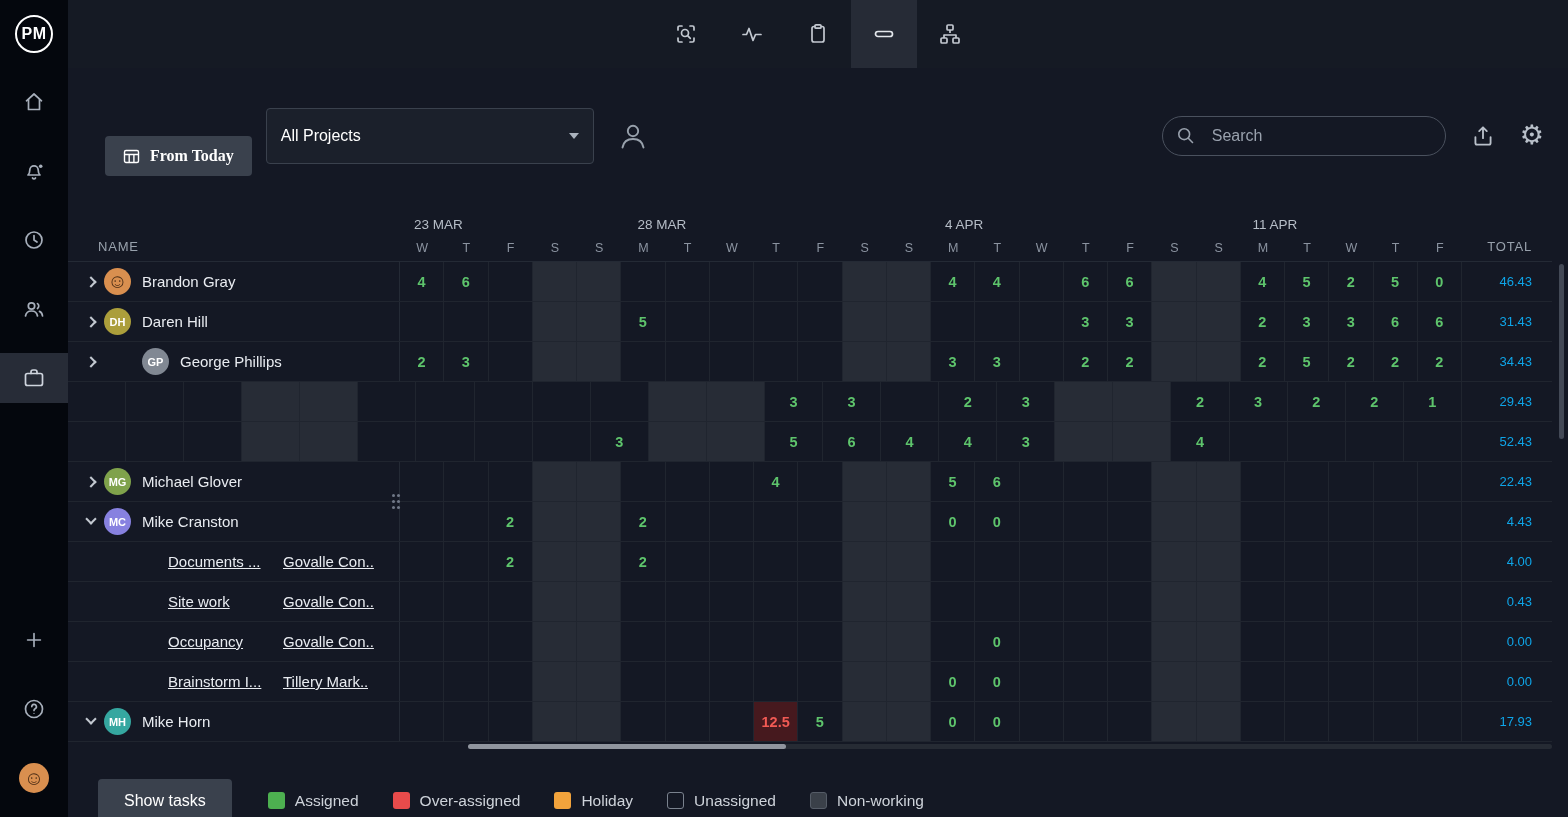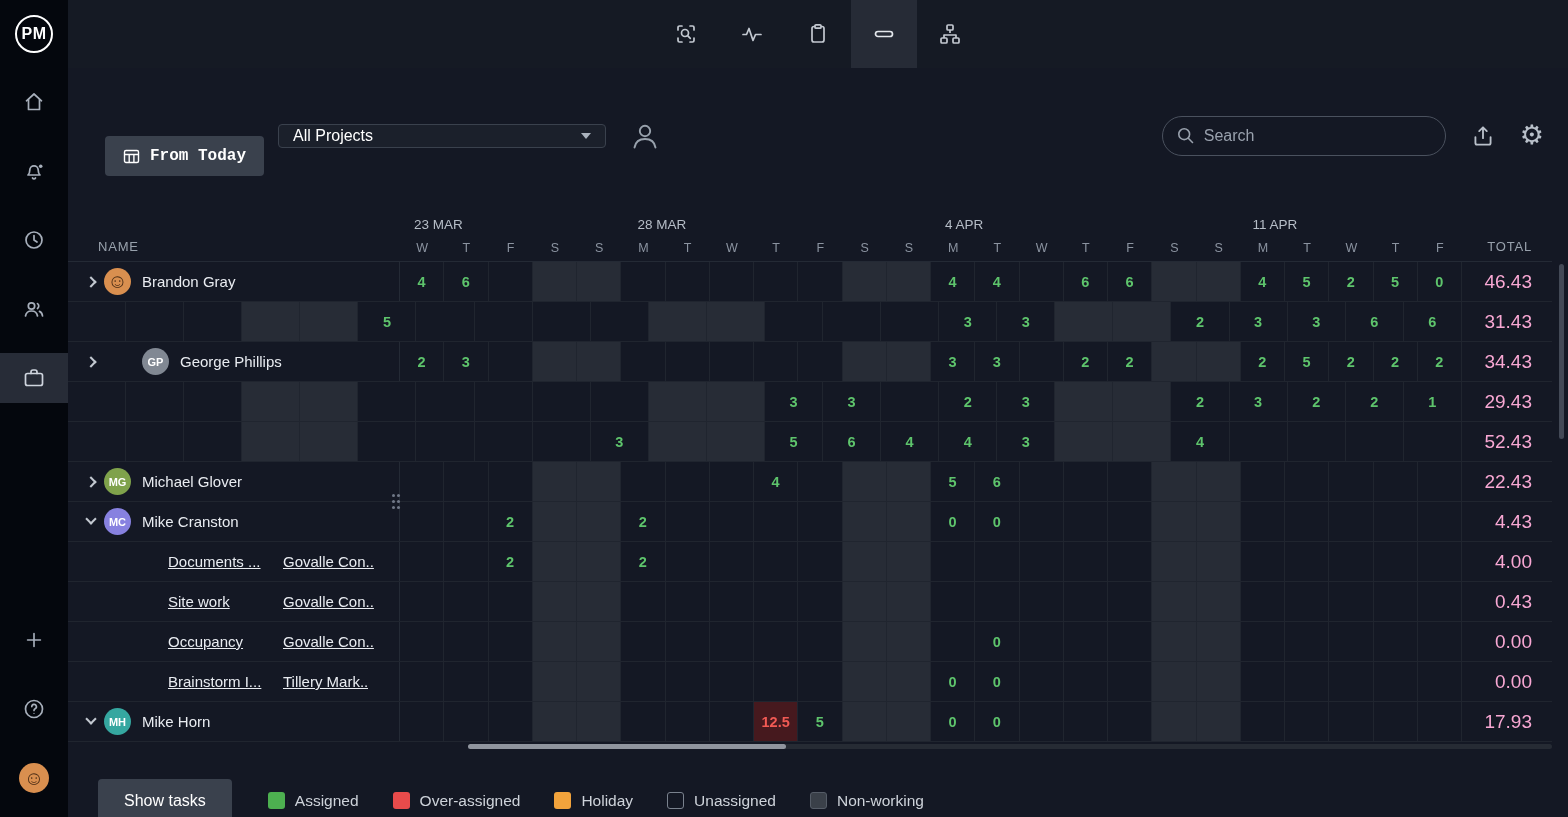--- a/index.html
+++ b/index.html
@@ -21,26 +21,26 @@
 
   
   .main { flex:1; display:flex; flex-direction:column; background:#141824; position:relative; }
   .topbar { height:68px; background:#151a24; display:flex; justify-content:center; flex-shrink:0; }
   .topnav { display:flex; }
   .nav-tab { width:66px; height:68px; display:flex; align-items:center; justify-content:center; cursor:pointer; }
   .nav-tab.active { background:#262b36; }
 
   
   .toolbar { display:flex; align-items:center; padding:27px 24px 0 37px; gap:14px; flex-shrink:0; }
-  .btn-gray { display:flex; align-items:center; gap:10px; background:#3a414d; color:#fff; font-size:16px; font-weight:600; height:40px; padding:0 18px; border-radius:4px; border:none; cursor:pointer; font-family:Liberation Mono, monospace;margin-top:41px; }
-  .dropdown { width:328px; height:24px; background:#1b202b; border:1px solid #3a414d; border-radius:4px; display:flex; align-items:center; justify-content:space-between; padding:0 14px; color:#fff; font-size:16px; cursor:pointer; }
+  .btn-gray { display:flex; align-items:center; gap:10px; background:#3a414d; color:#fff; font-size:16px; font-weight:600; height:40px; padding:0 18px; border-radius:4px; border:none; cursor:pointer; font-family:Liberation Serif, serif;margin-top:41px; }
+  .dropdown { width:328px; height:56px; background:#1b202b; border:1px solid #3a414d; border-radius:4px; display:flex; align-items:center; justify-content:space-between; padding:0 14px; color:#fff; font-size:16px; cursor:pointer; }
   .caret { width:0; height:0; border-left:5px solid transparent; border-right:5px solid transparent; border-top:6px solid #aab2bd; }
   .person-filter { margin-left:8px; display:flex; align-items:center; cursor:pointer; }
   .right-cluster { margin-left:auto; display:flex; align-items:center; gap:24px; }
-  .searchbox { width:284px; height:40px; border:1px solid #4a515e; border-radius:20px; display:flex; align-items:center; padding:0 13px; gap:8px; }
+  .searchbox { width:284px; height:40px; border:1px solid #4a515e; border-radius:20px; display:flex; align-items:center; padding:0 13px; gap:16px; }
   .searchbox input { flex:1; background:transparent; border:none; outline:none; color:#e8ebf0; font-size:16px; font-family:inherit; }
   .searchbox input::placeholder { color:#99a1ad; }
   .icon-btn { background:none; border:none; cursor:pointer; display:flex; align-items:center; color:#b9c0ca; padding:0; }
   .gear-glyph { font-size:27px; color:#b9c0ca; line-height:1; }
 
   
   .grid-wrap { margin-top:38px; position:relative; padding-right:16px; flex-shrink:0; }
   .grid-header { display:flex; height:48px; border-bottom:1px solid #242a35; }
   .gh-name { width:332px; display:flex; align-items:flex-end; padding:0 0 7px 30px; color:#98a1ac; font-size:13px; letter-spacing:.8px; flex-shrink:0; }
   .gh-days { flex:1; display:flex; flex-direction:column;text-align:right; }
@@ -58,21 +58,21 @@
   .projname { white-space:nowrap; overflow:hidden; }
   .chev { width:8px; height:8px; border-right:2px solid #c3c9d1; border-bottom:2px solid #c3c9d1; display:inline-block; margin:0 9px 0 5px; cursor:pointer; flex-shrink:0; }
   .chev.right { transform:rotate(-45deg); }
   .chev.down { transform:rotate(45deg); margin-top:-5px; }
   .avatar { width:27px; height:27px; border-radius:50%; display:flex; align-items:center; justify-content:center; color:#fff; font-size:11px; font-weight:700; margin-right:11px; flex-shrink:0; }
   .avatar.face { font-size:20px; color:#4a2c15; }
   .cells { flex:1; display:flex; }
   .cell { flex:1; border-right:1px solid #20252f; display:flex; align-items:center; justify-content:center; color:#5ec46c; font-size:14.5px; font-weight:600; cursor:pointer; }
   .cell.we { background:#272c36; }
   .cell.over { background:#46191e; color:#f15a54; font-weight:700; }
-  .row-total { width:90px; display:flex; align-items:center; justify-content:flex-end; padding-right:20px; color:#f9a8d4; font-size:19px; flex-shrink:0; }
+  .row-total { width:90px; display:flex; align-items:center; justify-content:flex-end; padding-right:20px; color:#0ea5e9; font-size:13px; flex-shrink:0; }
 
   .dots { position:absolute; left:324px; top:280px; width:3px; height:3px; border-radius:50%; background:#707887; box-shadow:0 6px 0 #707887, 0 12px 0 #707887, 5px 0 0 #707887, 5px 6px 0 #707887, 5px 12px 0 #707887; cursor:col-resize; }
   .vscroll { position:absolute; right:4px; top:50px; width:5px; height:175px; background:#434956; border-radius:3px; cursor:pointer; }
 
   .hscroll { height:5px; margin:2px 16px 0 400px; background:#262b34; border-radius:3px; position:relative; flex-shrink:0; }
   .hthumb { position:absolute; left:0; top:0; height:5px; width:318px; background:#90959e; border-radius:3px; cursor:grab; }
 
   
   .footer { display:flex; align-items:center; margin-top:30px; padding-left:30px; gap:36px; flex-shrink:0; }
   .btn-show { background:#3a414d; color:#fff; border:none; height:43px; padding:0 26px; font-size:16px; border-radius:4px; cursor:pointer; font-family:inherit; }
@@ -325,20 +325,25 @@
               <div class="cell we"></div>
               <div class="cell">4</div>
               <div class="cell">5</div>
               <div class="cell">2</div>
               <div class="cell">5</div>
               <div class="cell">0</div>
             </div>
             <div class="row-total">46.43</div>
           </div>
           <div class="grid-row">
+            <div class="row-name">
+              <span class="chev right"></span>
+              <span class="avatar" style="background: rgb(171, 158, 59);">DH</span>
+              <span class="pname">Daren Hill</span>
+            </div>
             <div class="cells">
               <div class="cell"></div>
               <div class="cell"></div>
               <div class="cell"></div>
               <div class="cell we"></div>
               <div class="cell we"></div>
               <div class="cell">5</div>
               <div class="cell"></div>
               <div class="cell"></div>
               <div class="cell"></div>

